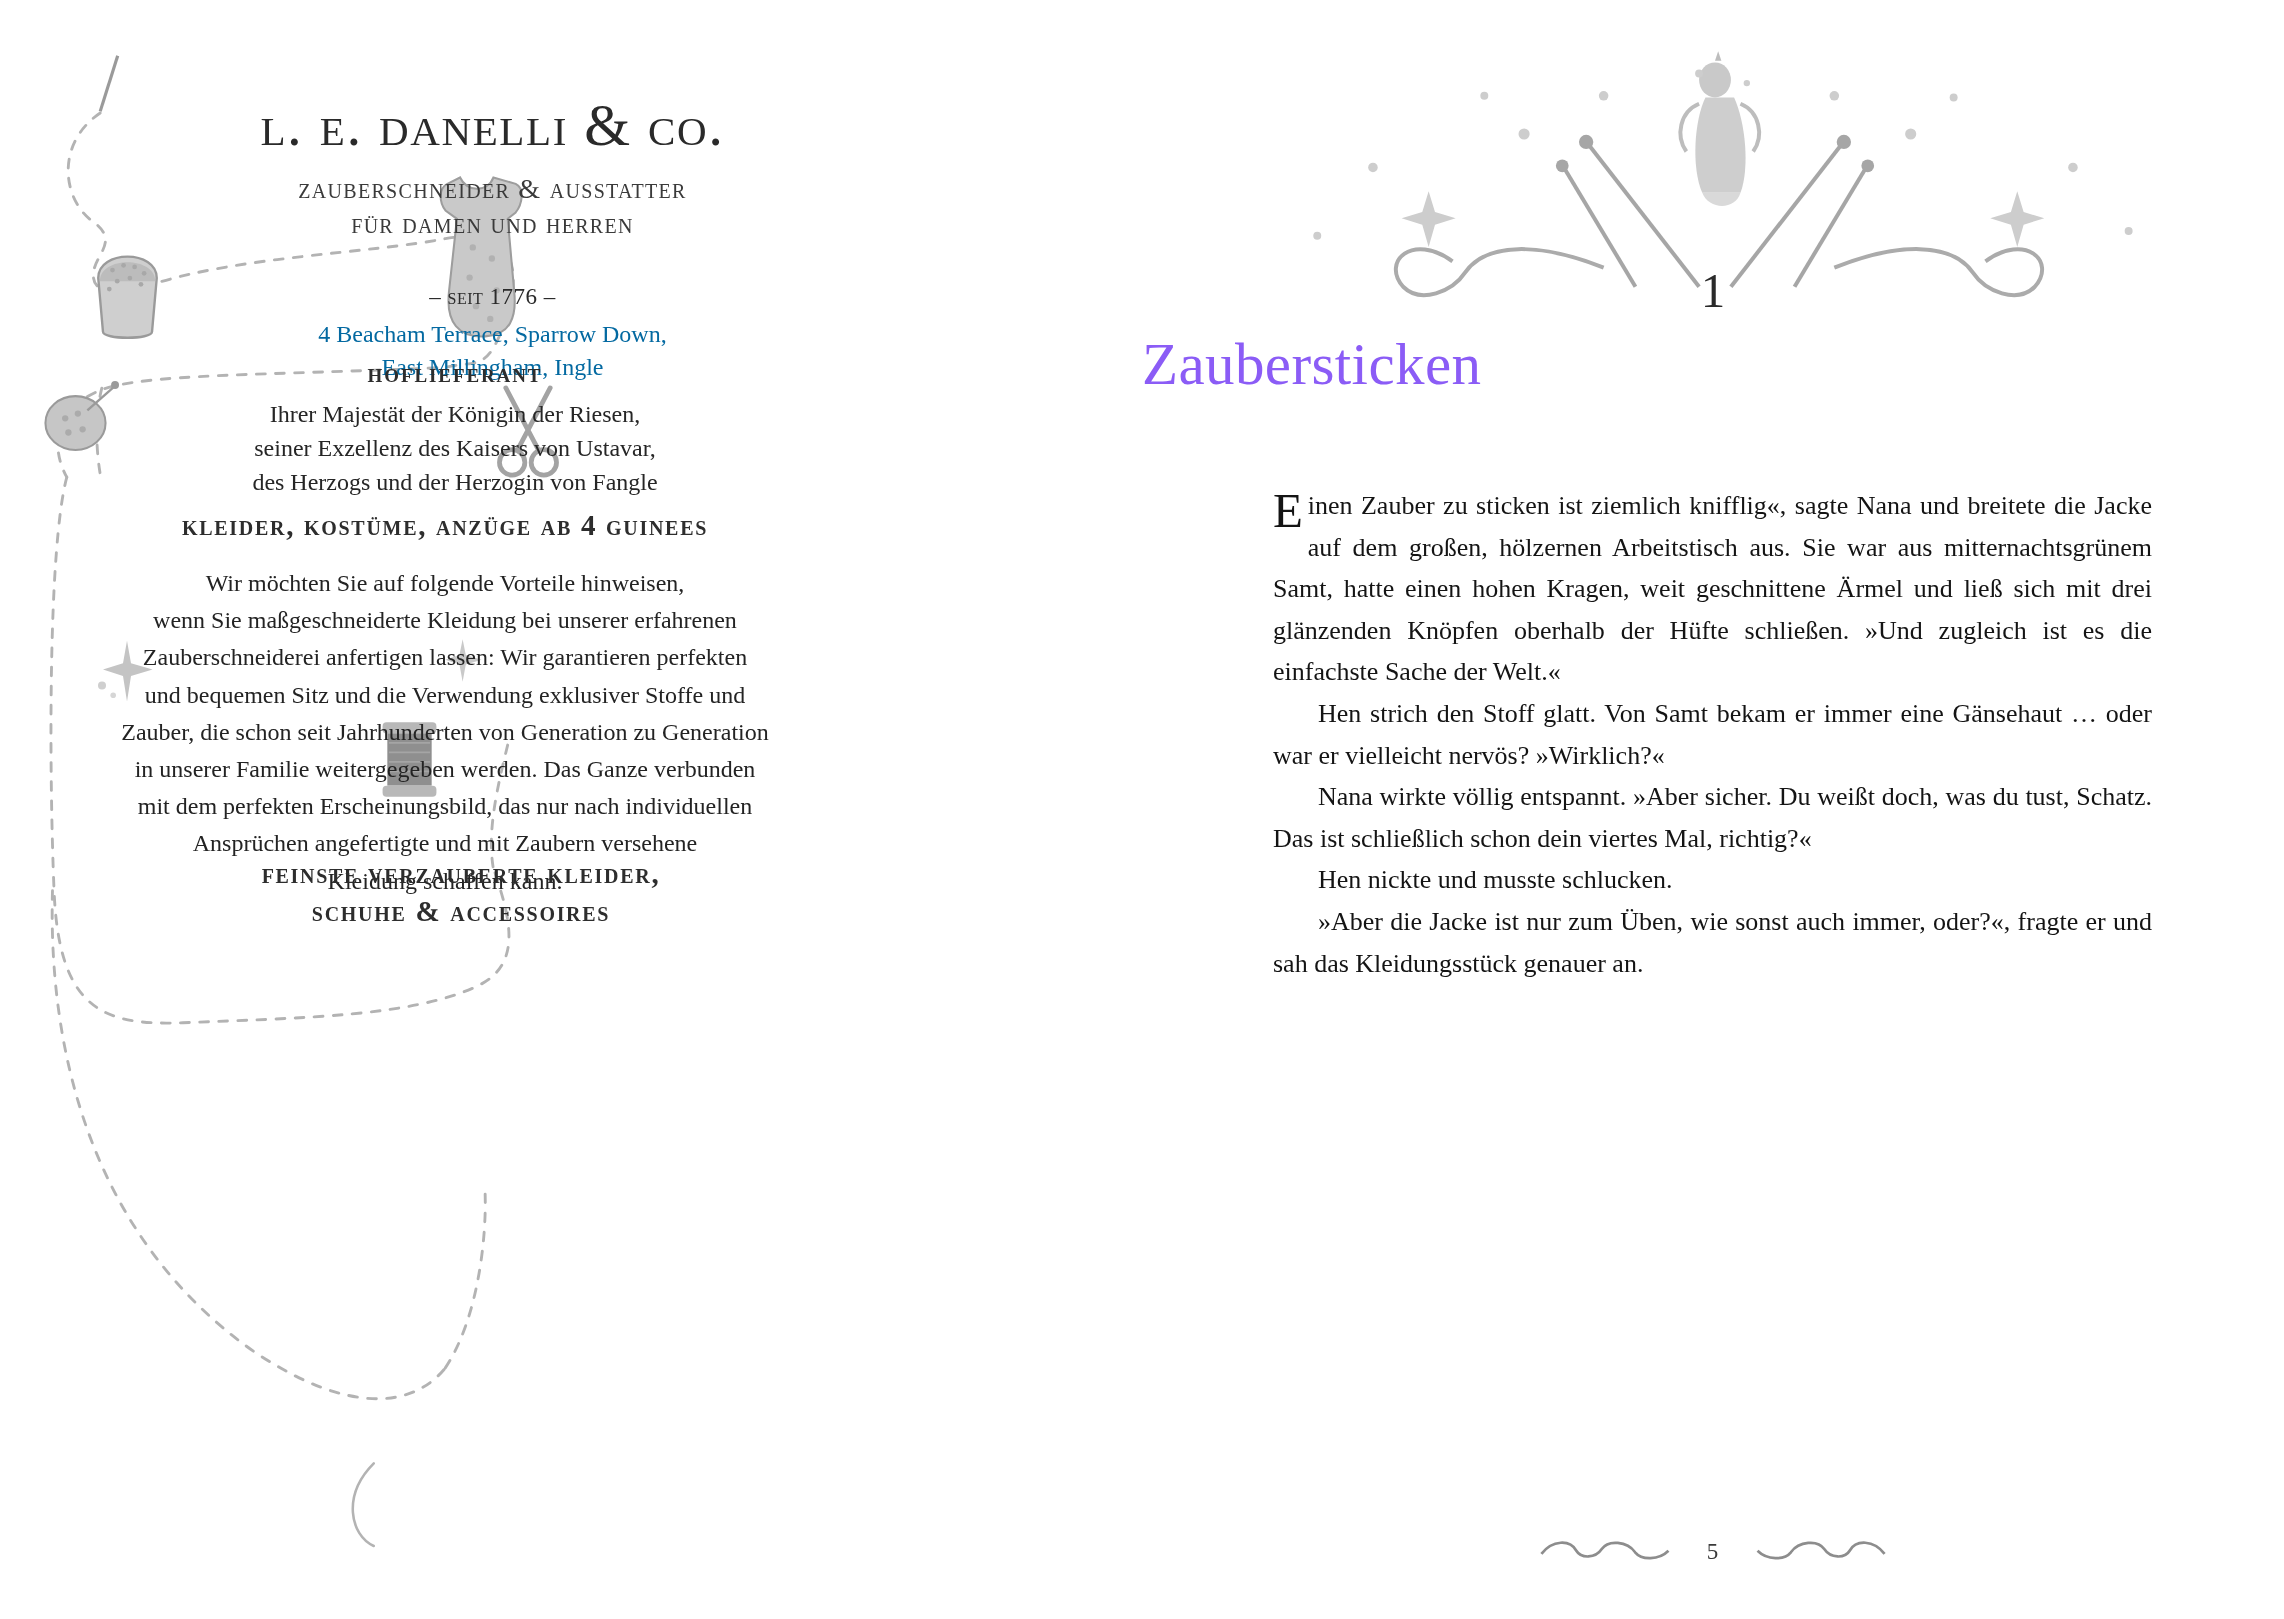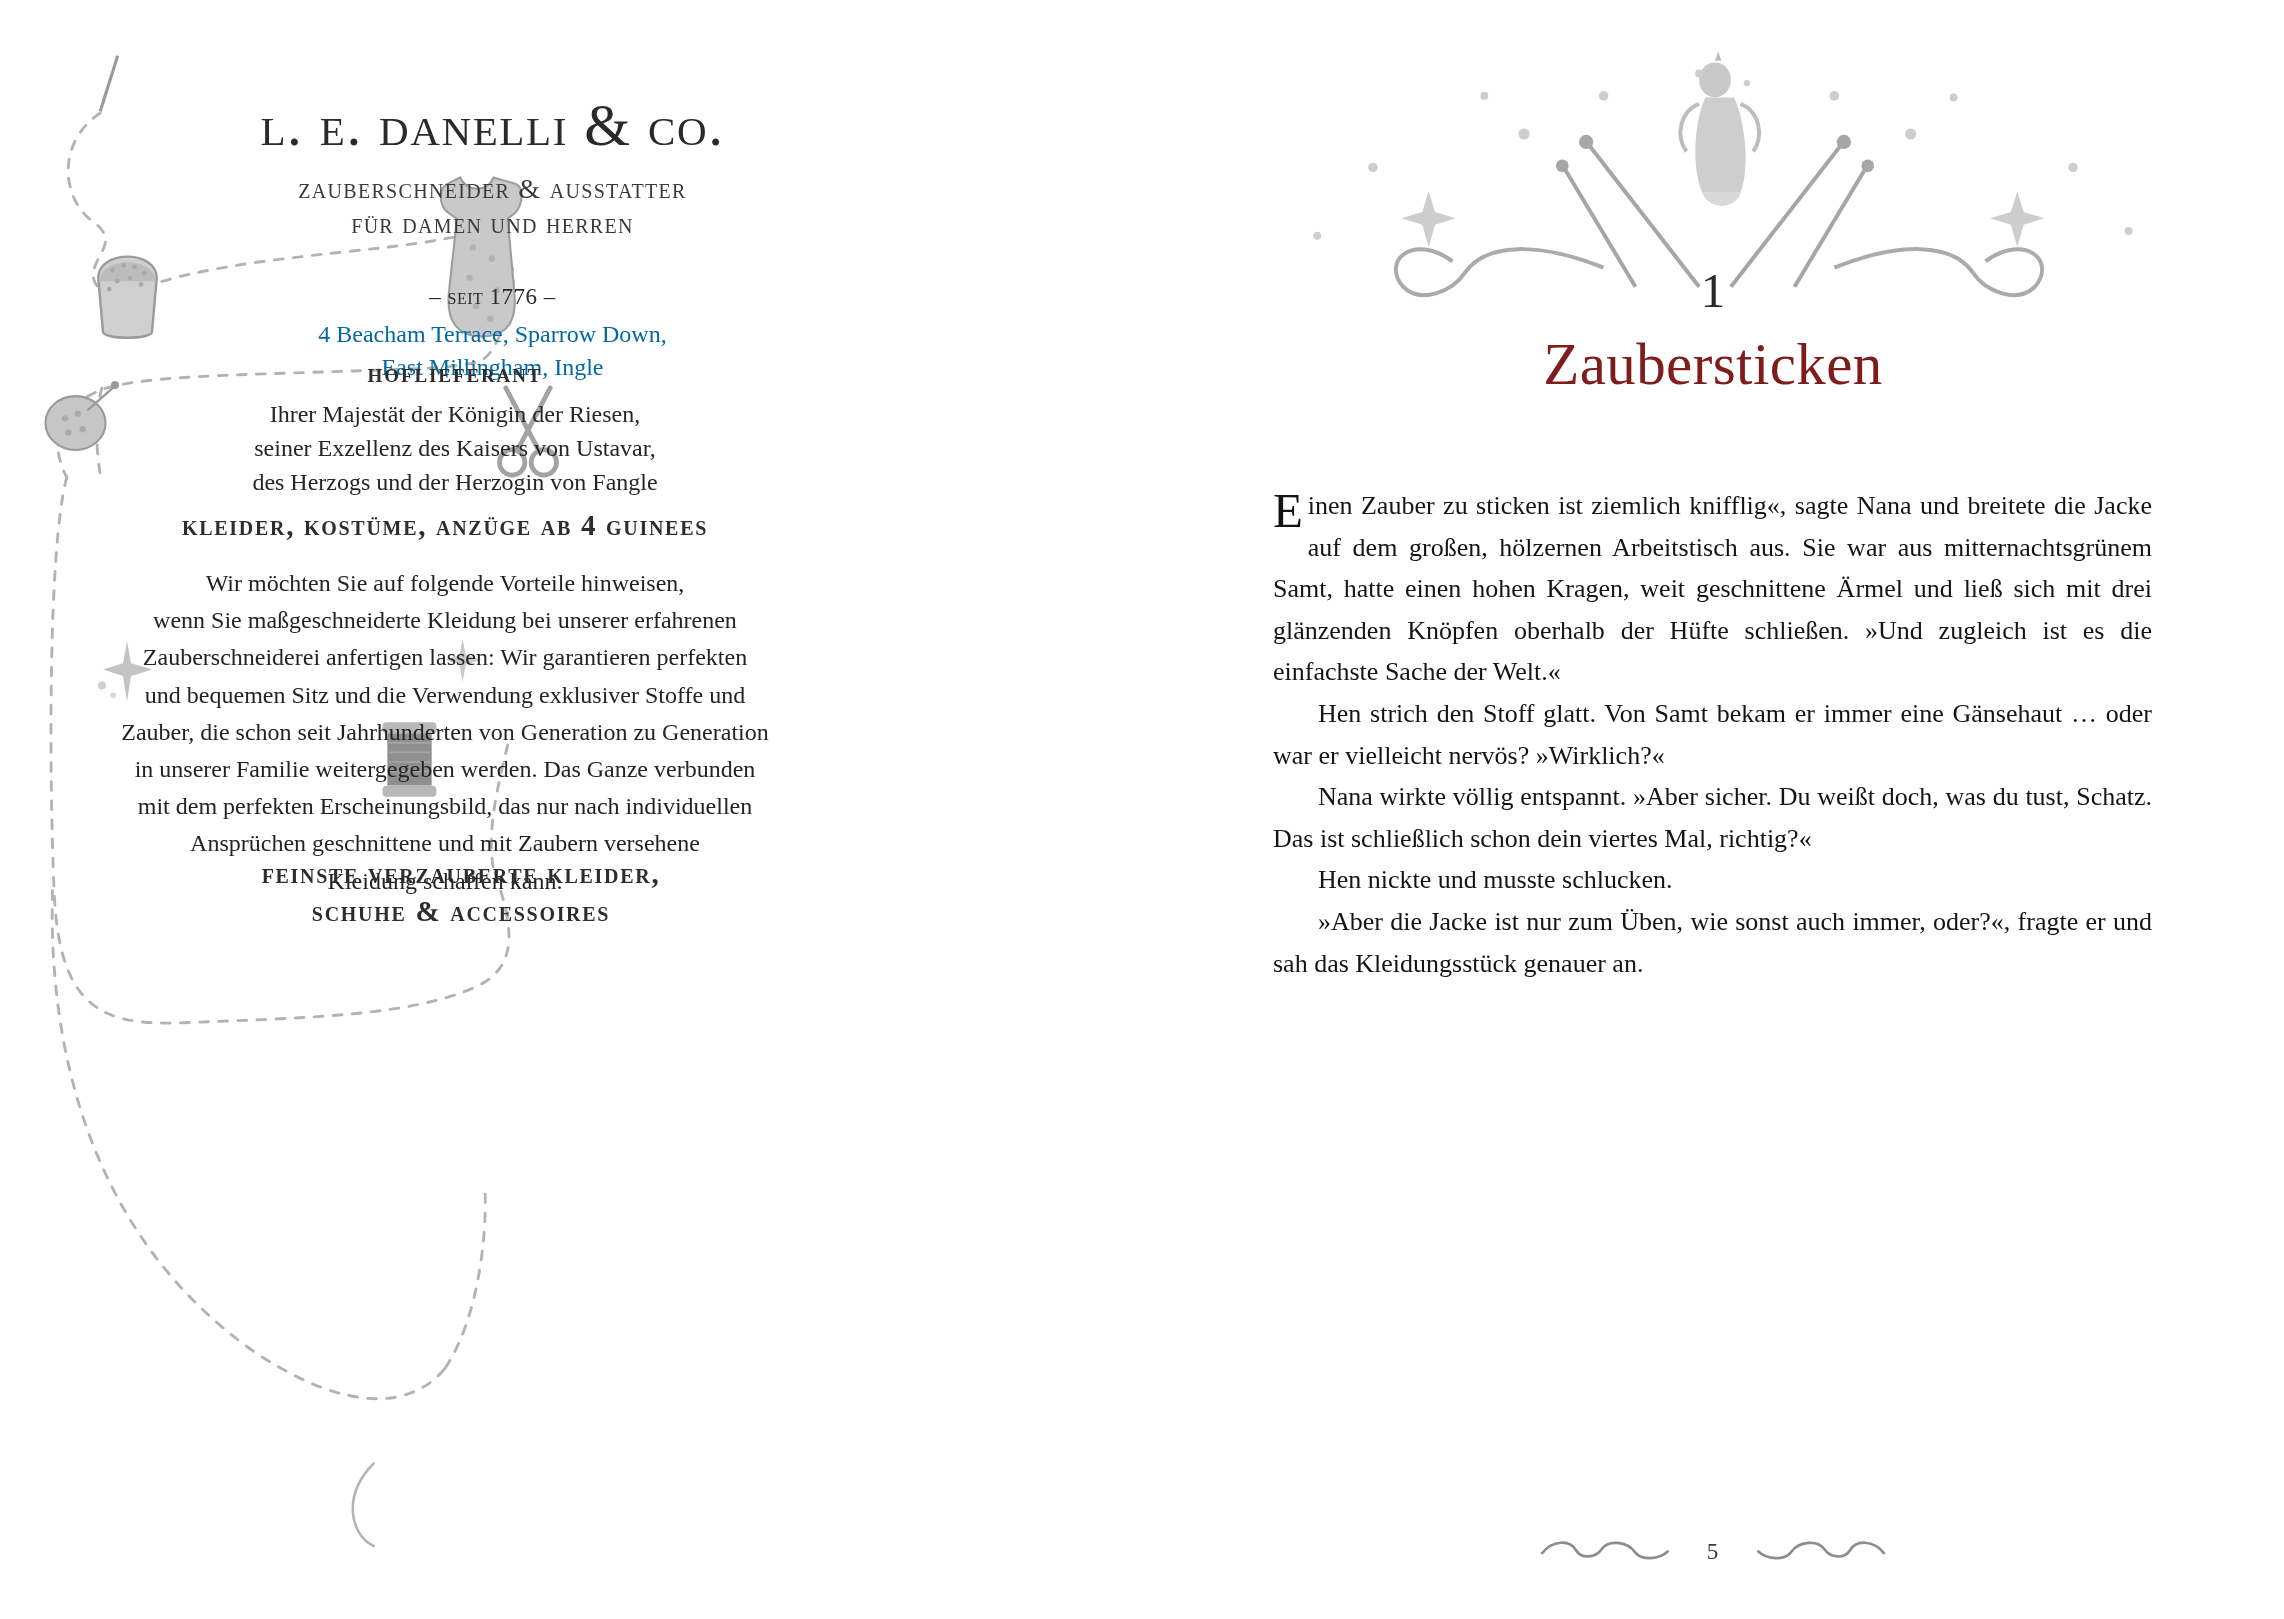--- a/index.html
+++ b/index.html
@@ -147,23 +147,22 @@
     left: 0; right: 0;
     top: 262px;
     text-align: center;
     font-size: 49px;
     color: #2a2a2a;
   }
   .chapter-title {
     position: absolute;
     left: 0; right: 0;
     top: 330px;
-    text-align: center;
     font-size: 59px;
-    color: #7f1d1d;
+    color: #8b5cf6;
     font-family: "Liberation Serif", serif;
     letter-spacing: 0.4px;
   }
   .body-col {
     position: absolute;
     left: 131px;
     top: 485px;
     width: 879px;
     font-size: 26px;
     line-height: 1.6;
@@ -315,21 +314,21 @@
       <div class="offer-head">Kleider, Kostüme, Anzüge ab 4 Guinees</div>
 
       <div class="offer-body">
         <span>Wir möchten Sie auf folgende Vorteile hinweisen,</span>
         <span>wenn Sie maßgeschneiderte Kleidung bei unserer erfahrenen</span>
         <span>Zauberschneiderei anfertigen lassen: Wir garantieren perfekten</span>
         <span>und bequemen Sitz und die Verwendung exklusiver Stoffe und</span>
         <span>Zauber, die schon seit Jahrhunderten von Generation zu Generation</span>
         <span>in unserer Familie weitergegeben werden. Das Ganze verbunden</span>
         <span>mit dem perfekten Erscheinungsbild, das nur nach individuellen</span>
-        <span>Ansprüchen geschnittene und mit Zaubern versehene</span>
+        <span>Ansprüchen angefertigte und mit Zaubern versehene</span>
         <span>Kleidung schaffen kann.</span>
       </div>
 
       <div class="finest">
         <span>Feinste verzauberte Kleider,</span>
         <span>Schuhe &amp; Accessoires</span>
       </div>
 
     </div>
   </div>

